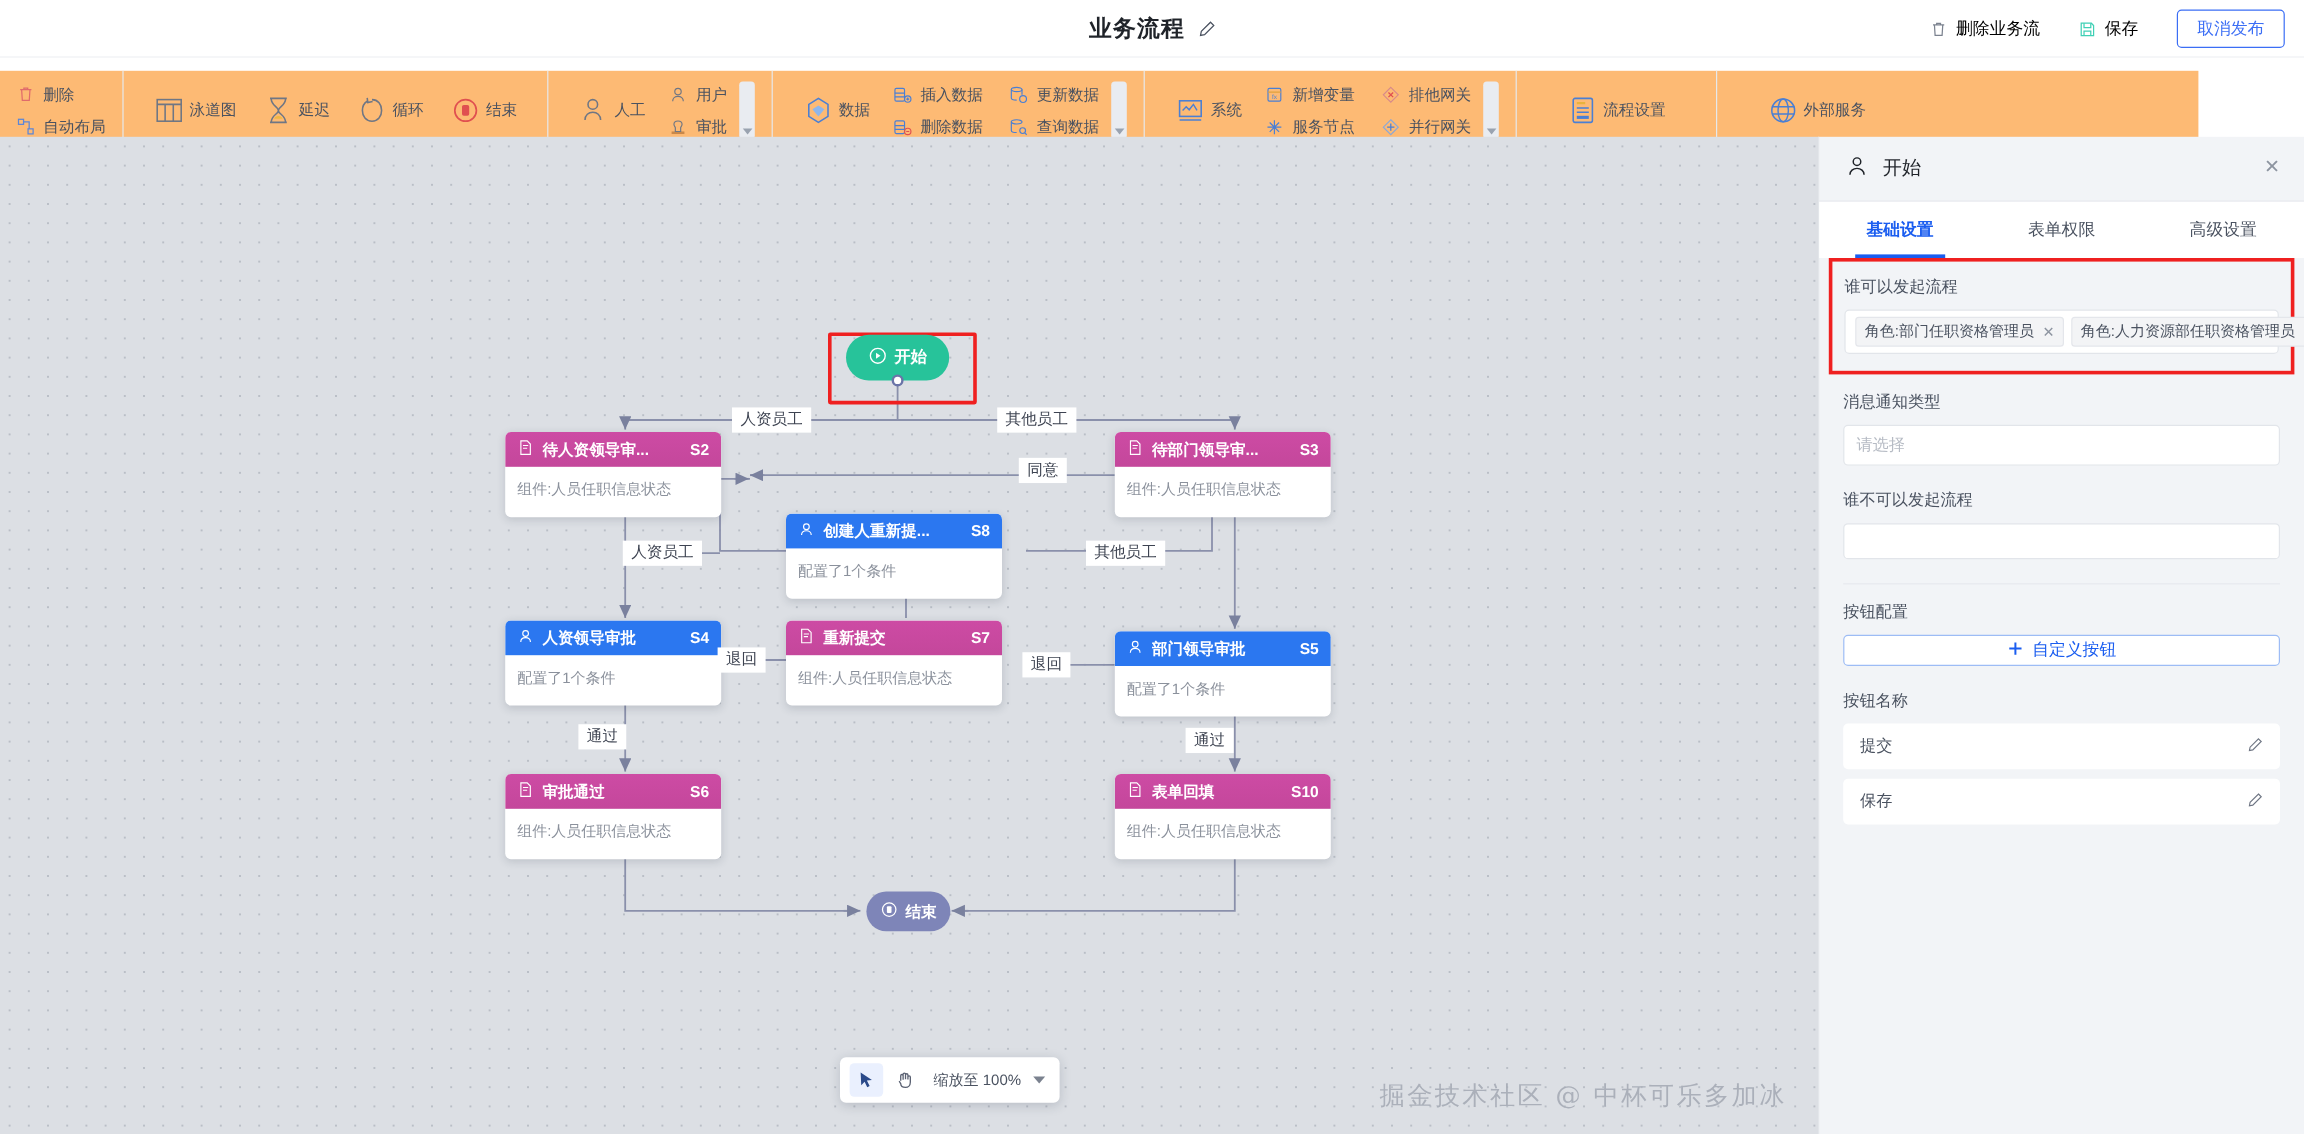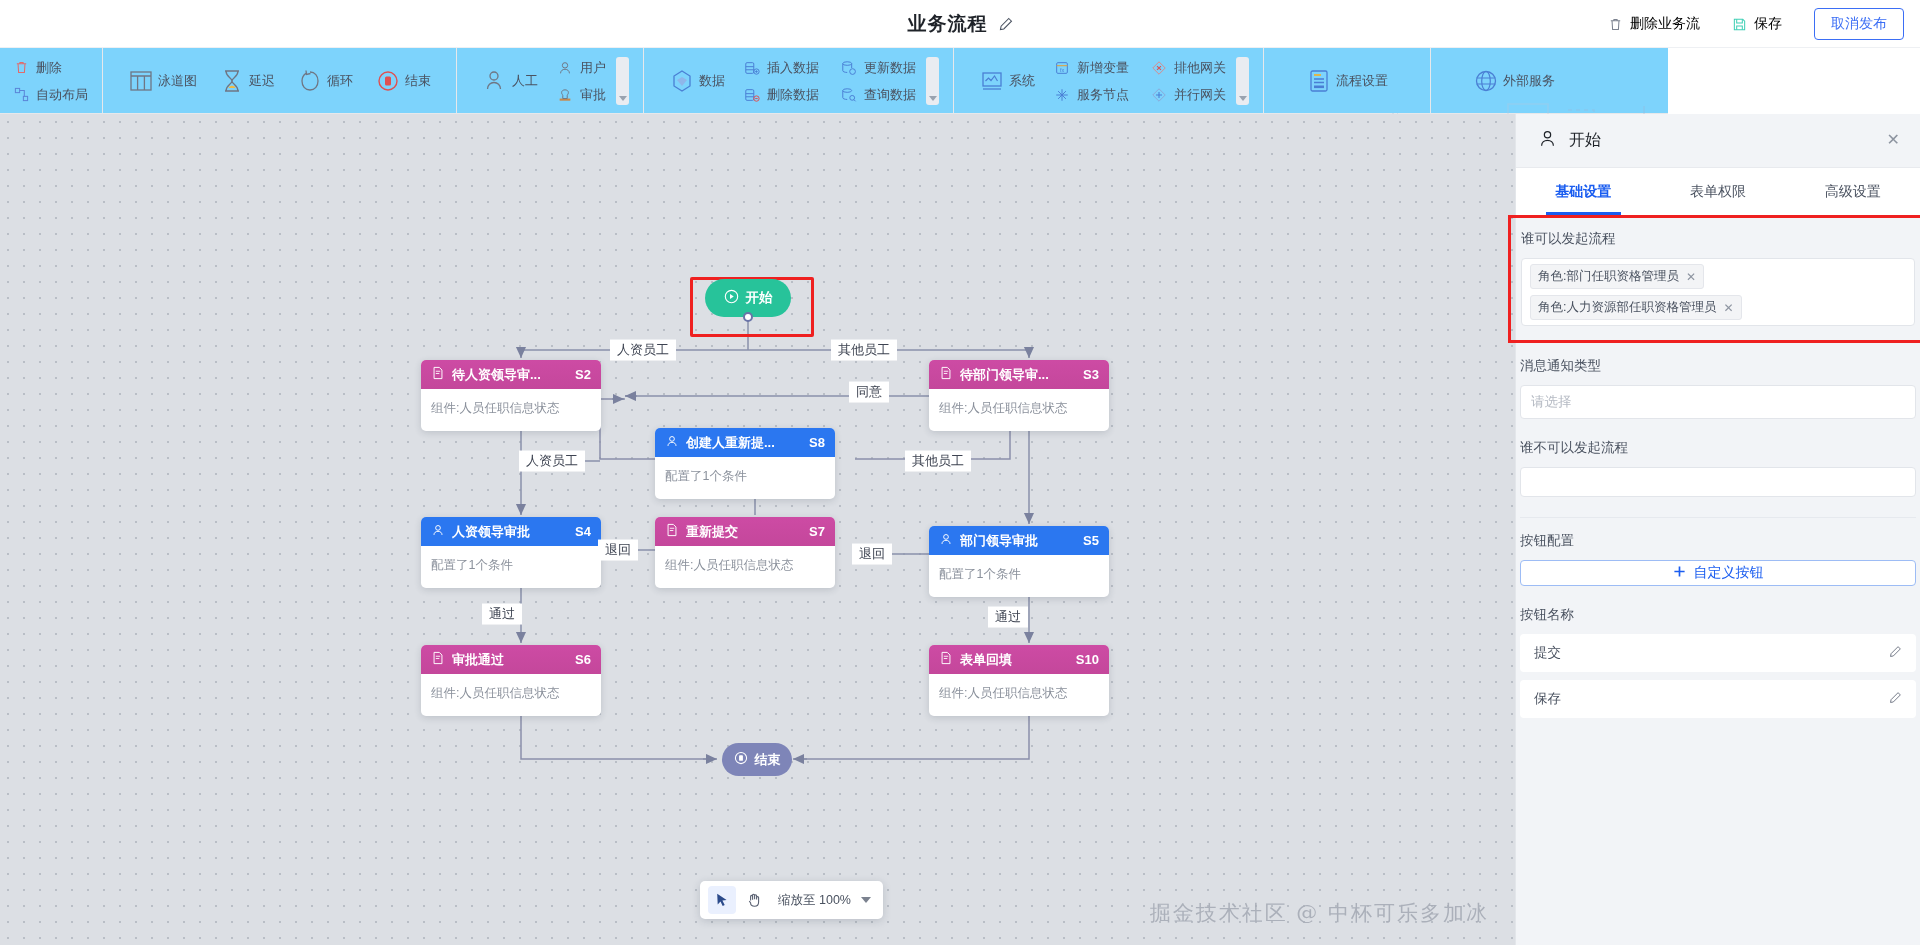--- a/index.html
+++ b/index.html
@@ -40,22 +40,22 @@
   }
   .tb-btn .lbl { white-space: nowrap; }
   .tb-publish {
     border: 1px solid #3b6ef5; color: #3b6ef5; border-radius: 4px;
     padding: 6px 16px; font-size: 14px; cursor: pointer; background: #fff;
     margin-left: 6px;
   }
 
   
   .ribbon {
-    position: absolute; top: 48px; left: 0; width: 1668px; height: 66px;
-    background: #7dd3fc; border-bottom: 1px solid #e6e8eb;
+    position: absolute; top: 59px; left: 0; width: 1832px; height: 66px;
+    background: #fdba74; border-bottom: 1px solid #e6e8eb;
     display: flex; align-items: stretch;
   }
   .rgroup {
     display: flex; align-items: center;
     padding: 0 14px; border-right: 1px solid #e6e8eb;
     height: 66px; position: relative;
   }
   .rgroup.noborder { border-right: none; }
   .stack2 { display: flex; flex-direction: column; justify-content: center; gap: 9px; }
   .ritem {
@@ -169,30 +169,30 @@
     display: flex; background: #fff; height: 47px; align-items: stretch;
   }
   .tab {
     flex: 1; display:flex; align-items:center; justify-content:center;
     font-size: 14px; color: #4a5260; cursor: pointer; position: relative;
   }
   .tab.active { color: #1a5df0; font-weight: 700; }
   .tab.active::after {
     content:''; position:absolute; left: 22%; right: 22%; bottom: 0; height: 3px; background: #1a5df0;
   }
-  .pbody { padding: 0 4px; }
+  .pbody { padding: 0 20px; }
   .fgroup { padding: 14px 0 6px 0; }
   .fgroup.hl {
     border: 3px solid #ef2020; padding: 12px 10px 14px 10px;
     margin: 0 -12px;
   }
   .flabel { font-size: 13.5px; color: #4a5260; margin-bottom: 10px; }
   .finput {
     background: #fff; border: 1px solid #e2e5ea; border-radius: 4px;
-    min-height: 34px; padding: 5px 8px; display: flex; flex-direction: column;
+    min-height: 34px; padding: 5px 8px; display: flex; flex-direction: row;
     gap: 6px; align-items: flex-start; cursor: text; justify-content: space-between;
   }
   .chip {
     background: #f3f4f6; border: 1px solid #e4e6eb; border-radius: 3px;
     padding: 3px 7px; font-size: 12.5px; color: #4a5260;
     display: inline-flex; align-items: center; gap: 7px; white-space: nowrap;
   }
   .chip .x { color: #8d94a0; cursor: pointer; font-size: 12px; }
   .fselect {
     background: #fff; border: 1px solid #e2e5ea; border-radius: 4px;

